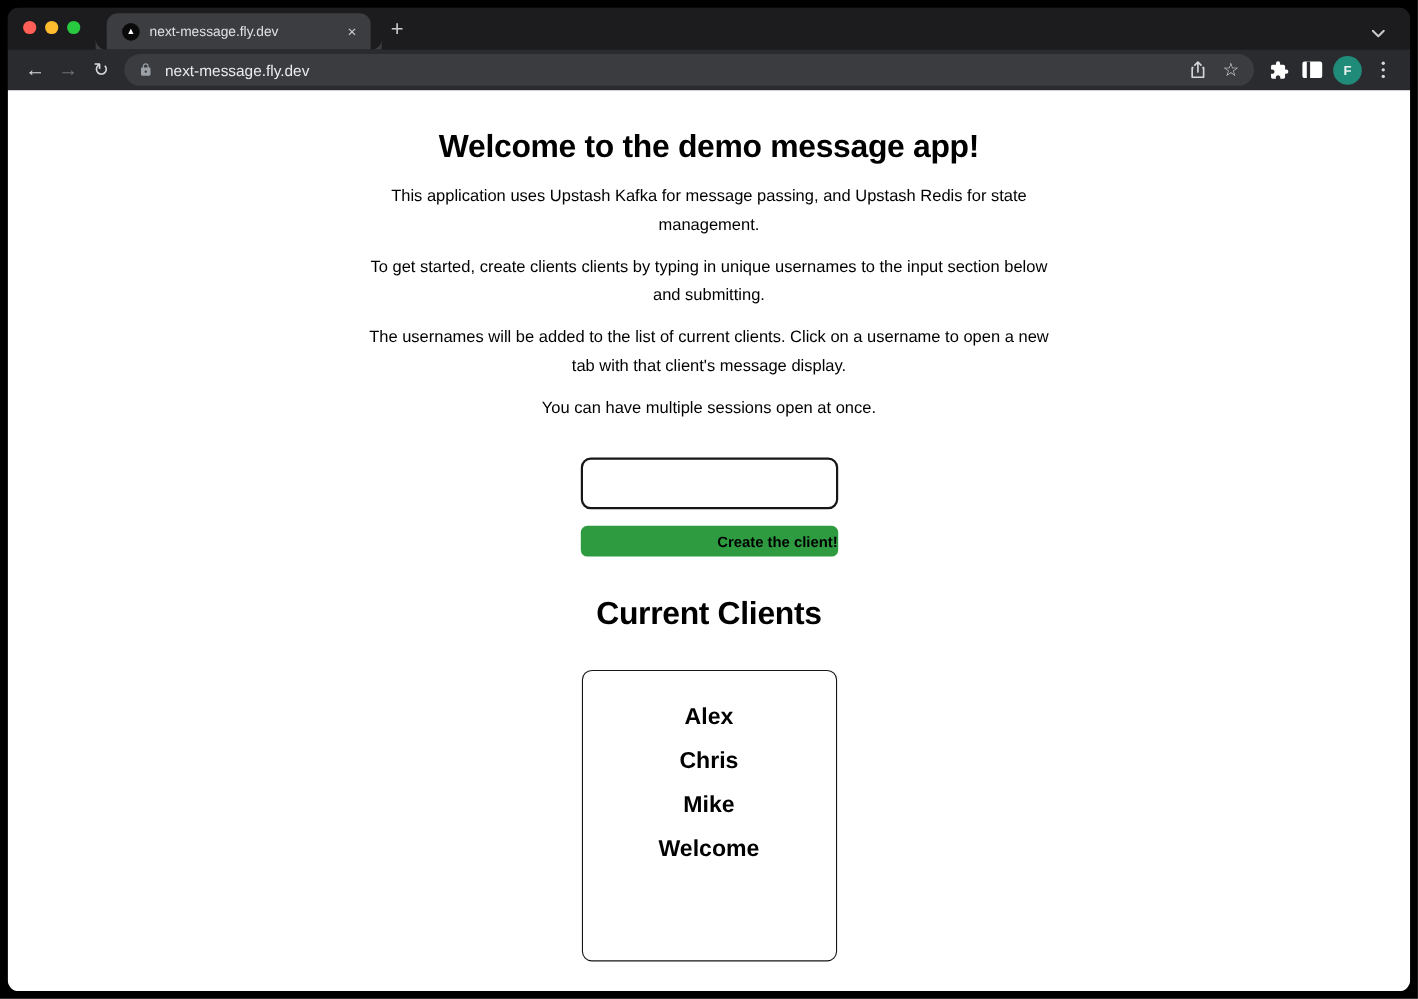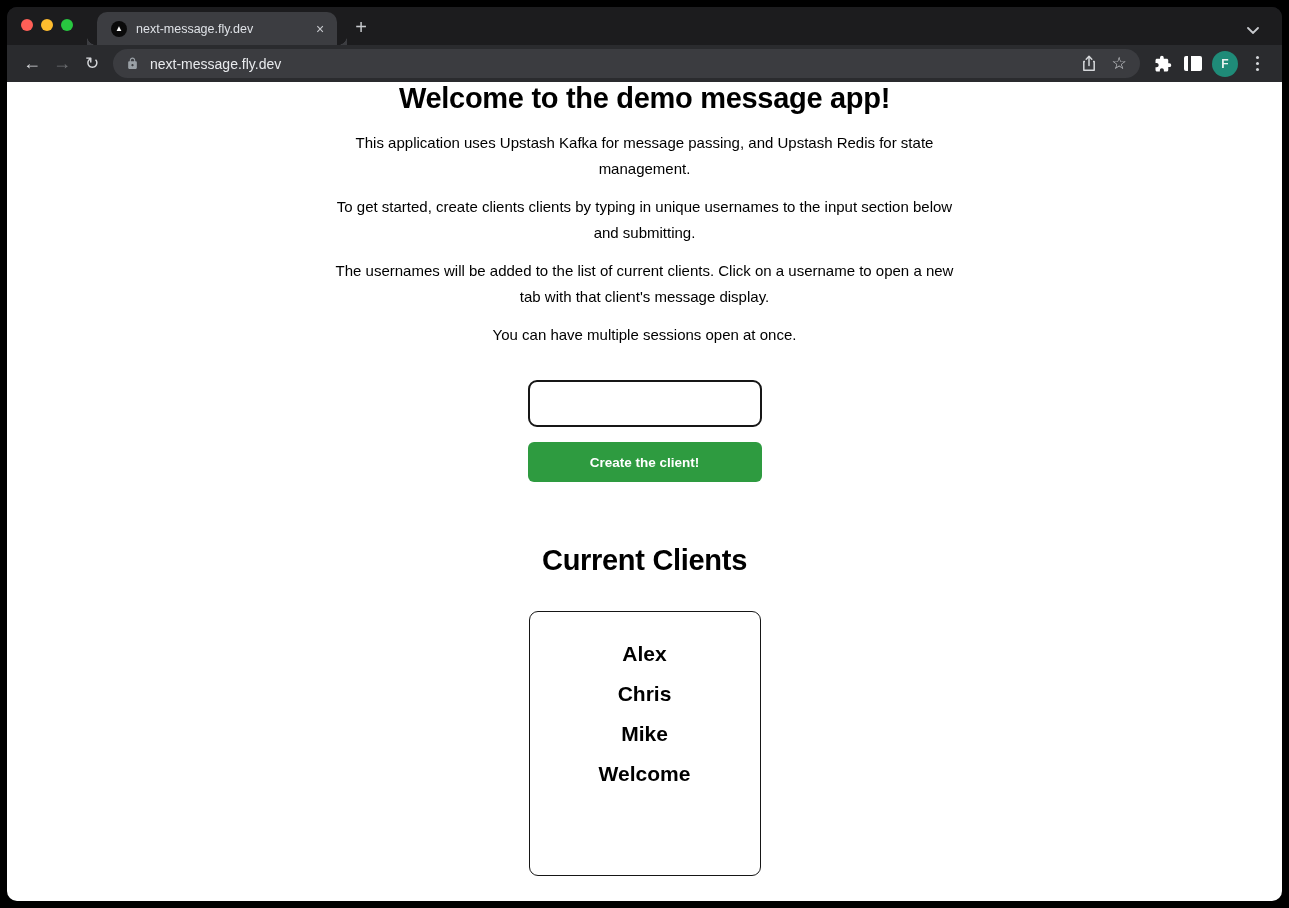--- a/index.html
+++ b/index.html
@@ -125,41 +125,42 @@
     margin: 0 4px;
   }
   .menu-dots { display: flex; flex-direction: column; gap: 3px; }
   .menu-dots i { width: 3px; height: 3px; border-radius: 50%; background: #d5d7da; }
   
   .content {
     flex: 1; background: #fff; color: #000;
     overflow: hidden; text-align: center;
   }
   .page-title {
-    font-size: 29px; font-weight: 700; letter-spacing: -0.3px;
+    margin-top: 36px; font-size: 29px; font-weight: 700; letter-spacing: -0.3px;
   }
   .intro { max-width: 645px; margin: 15px auto 0; }
   .intro p { font-size: 15px; line-height: 26px; margin: 12px 12px; }
   .client-form { margin-top: 32px; }
   .client-input {
     width: 234px; height: 47px;
     border: 2px solid #161616; border-radius: 9px;
     font-size: 16px; padding: 0 10px; outline: none;
     font-family: "Liberation Sans", sans-serif;
     display: block; margin: 0 auto;
   }
   .create-btn {
-    margin-top: 15px; width: 234px; height: 40px;
+    margin-top: 15px; width: 234px; height: 28px;
     background: var(--green, #2e9b40);
     border: none; border-radius: 6px;
-    color: #ffffff; font-weight: 700; font-size: 13.5px;
+    color: #000000; font-weight: 700; font-size: 13.5px;
     font-family: "Liberation Sans", sans-serif;
     cursor: pointer;
-  }
-  .clients-heading { margin-top: 62px; font-size: 29px; font-weight: 700; letter-spacing: -0.3px; }
+    text-align: right;
+  }
+  .clients-heading { margin-top: 36px; font-size: 29px; font-weight: 700; letter-spacing: -0.3px; }
   .clients-box {
     width: 232px; height: 265px;
     margin: 34px auto 0;
     border: 1.5px solid #161616; border-radius: 9px;
     padding-top: 22px;
   }
   .client-name {
     font-size: 21px; font-weight: 700; line-height: 40px; cursor: pointer;
   }
 </style>

